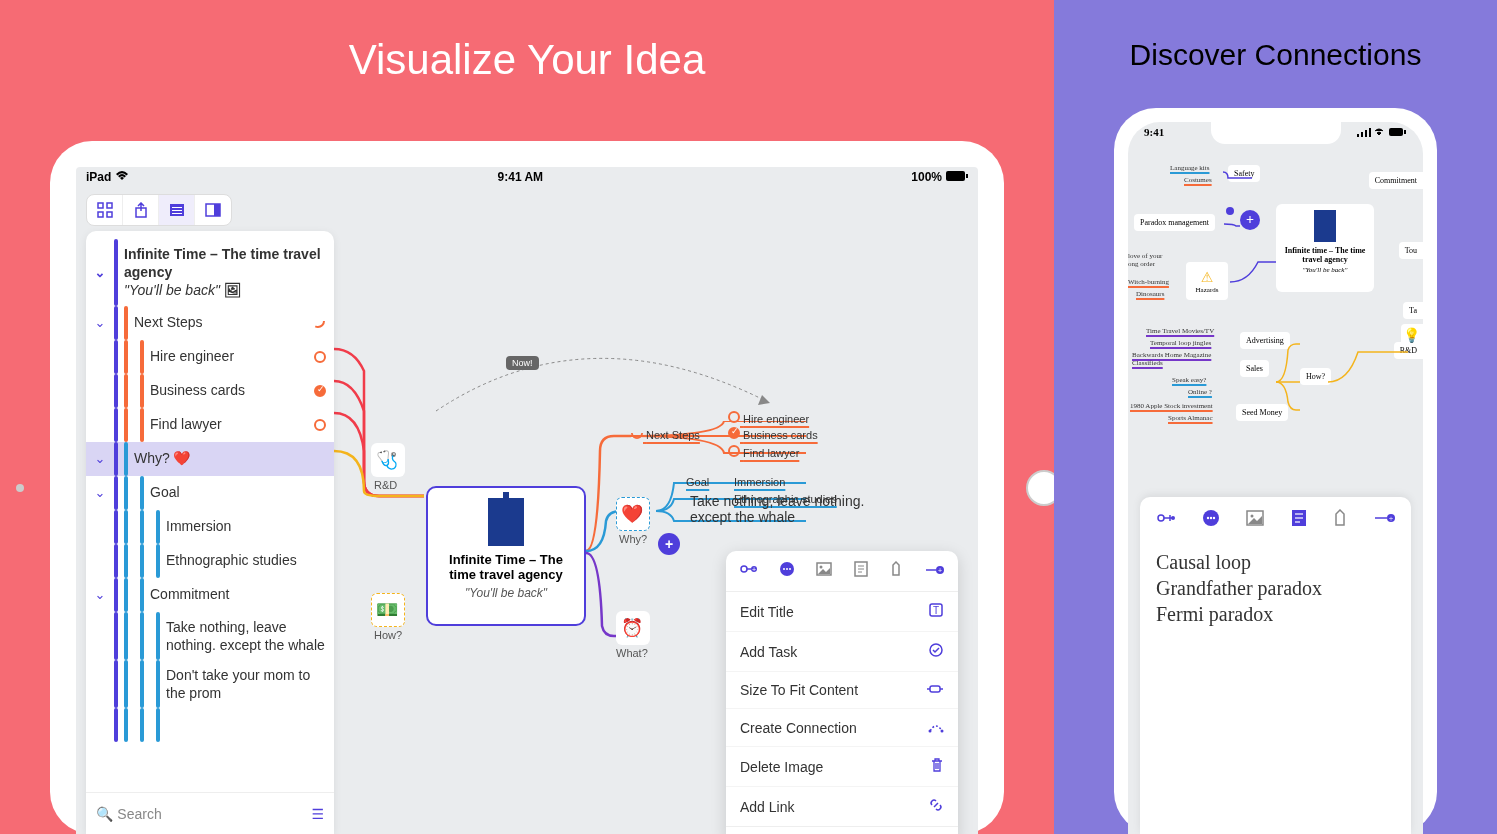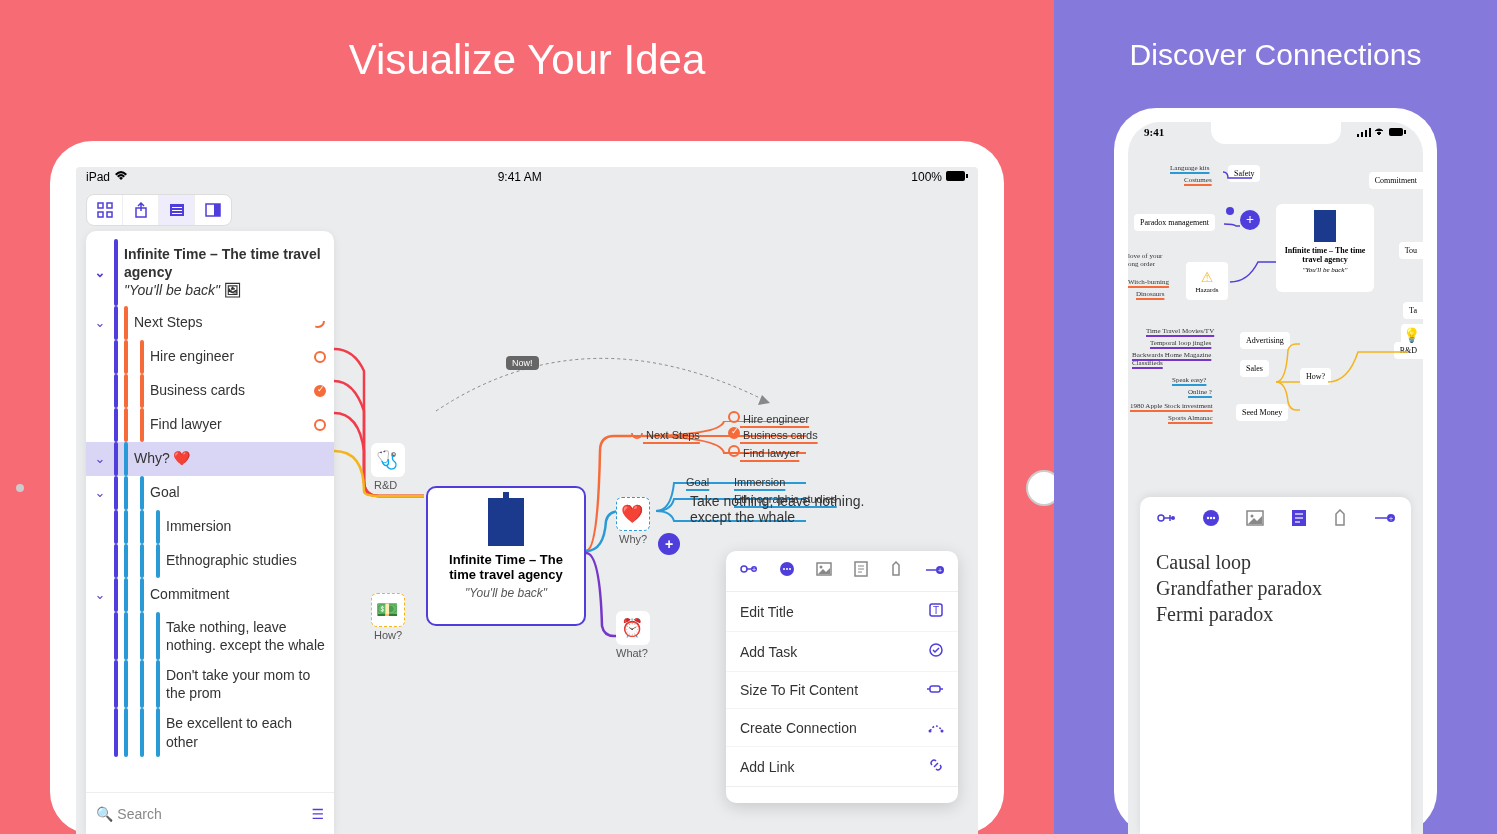--- a/index.html
+++ b/index.html
@@ -9,21 +9,21 @@
 .left-panel { width: 1054px; height: 834px; background: #f66b74; position: relative; }
 .left-title { text-align: center; color: #fff; font-size: 42px; font-weight: 500; padding-top: 36px; }
 
 
 .ipad { position: absolute; left: 50px; top: 141px; width: 954px; height: 693px; background: #fff; border-radius: 42px; }
 .ipad-home { position: absolute; right: -58px; top: 50%; width: 36px; height: 36px; border: 2px solid #ccc; border-radius: 50%; transform: translateY(-50%); background: #fff; }
 .ipad-camera { position: absolute; left: -34px; top: 50%; width: 8px; height: 8px; background: #ccc; border-radius: 50%; transform: translateY(-50%); }
 .ipad-screen { position: absolute; left: 26px; top: 26px; right: 26px; bottom: 0; background: #eaecee; border-top-left-radius: 4px; border-top-right-radius: 4px; overflow: hidden; }
 
 
-.statusbar { height: 20px; display: flex; justify-content: space-between; align-items: center; padding: 0 10px; font-size: 12px; color: #000; }
+.statusbar { height: 20px; display: flex; justify-content: space-between; align-items: center; padding: 0 10px; font-size: 12px; color: #000; font-weight: bold; }
 .statusbar .left { display: flex; gap: 4px; align-items: center; }
 .statusbar .right { display: flex; gap: 4px; align-items: center; }
 
 
 .toolbar { height: 46px; display: flex; align-items: center; padding-left: 10px; }
 .tool-group { display: flex; background: #fff; border: 1px solid #ddd; border-radius: 8px; overflow: hidden; }
 .tool-btn { width: 36px; height: 30px; display: flex; align-items: center; justify-content: center; color: #4f3edb; border-right: 1px solid #eee; }
 .tool-btn:last-child { border-right: none; }
 
 
@@ -65,21 +65,21 @@
 .ctx-toolbar span { color: #4f3edb; font-size: 16px; }
 .ctx-item { display: flex; justify-content: space-between; align-items: center; padding: 10px 14px; font-size: 14px; color: #333; border-bottom: 1px solid #f4f4f4; }
 .ctx-item .ic { color: #4f3edb; }
 .ctx-bottom { display: flex; justify-content: space-around; padding: 8px 10px; border-top: 1px solid #eee; color: #888; }
 
 
 .add-btn { position: absolute; width: 22px; height: 22px; background: #4f3edb; border-radius: 50%; color: #fff; display: flex; align-items: center; justify-content: center; font-size: 14px; font-weight: 700; }
 
 
 .right-panel { width: 443px; height: 834px; background: #857adb; position: relative; }
-.right-title { text-align: center; color: #ffffff; font-size: 30px; font-weight: 500; padding-top: 38px; }
+.right-title { text-align: center; color: #000000; font-size: 30px; font-weight: 500; padding-top: 38px; }
 
 
 .iphone { position: absolute; left: 60px; top: 108px; width: 323px; height: 726px; background: #fff; border-radius: 42px; font-family: Liberation Serif, serif; }
 .iphone-screen { position: absolute; left: 14px; top: 14px; right: 14px; bottom: 0; background: #eaecee; border-radius: 32px 32px 0 0; overflow: hidden; }
 .notch { position: absolute; top: 0; left: 50%; transform: translateX(-50%); width: 130px; height: 22px; background: #fff; border-radius: 0 0 14px 14px; z-index: 5; }
 .iphone-status { position: absolute; top: 4px; width: 100%; display: flex; justify-content: space-between; padding: 0 16px; font-size: 11px; font-weight: 600; z-index: 6; }
 
 
 .ph-map { position: absolute; left: 0; top: 30px; right: 0; height: 340px; }
 .ph-text { position: absolute; font-size: 7px; color: #333; white-space: nowrap; }
@@ -279,20 +279,26 @@
                 </svg></span>
             </div>
           <div class="ctx-item">
               <span>Create Connection</span>
               <span class="ic"><svg width="16" height="14" viewBox="0 0 16 14">
                   <path d="M2 12 Q8 2 14 12" fill="none" stroke="#4f3edb" stroke-width="1.5" stroke-dasharray="2 2"></path>
                   <circle cx="2" cy="12" r="1.5" fill="#4f3edb"></circle>
                   <circle cx="14" cy="12" r="1.5" fill="#4f3edb"></circle>
                 </svg></span>
             </div>
+          <div class="ctx-item">
+              <span>Delete Image</span>
+              <span class="ic"><svg width="14" height="16" viewBox="0 0 14 16">
+                  <path d="M2 4 L12 4 M4 4 L4 14 L10 14 L10 4 M5 2 L9 2 L9 4 L5 4 Z M6 6 L6 12 M8 6 L8 12" fill="none" stroke="#4f3edb" stroke-width="1.3"></path>
+                </svg></span>
+            </div>
           <div class="ctx-item" style="border-bottom:none">
               <span>Add Link</span>
               <span class="ic"><svg width="16" height="16" viewBox="0 0 16 16">
                   <path d="M6 10 L10 6 M4 8 Q2 6 4 4 Q6 2 8 4 M8 12 Q10 14 12 12 Q14 10 12 8" fill="none" stroke="#4f3edb" stroke-width="1.5"></path>
                 </svg></span>
             </div>
           <div class="ctx-bottom">
             
             
             
@@ -399,21 +405,20 @@
             <span class="outline-bar" style="background:#2a9ad6;margin-left:6px"></span>
             <span class="outline-bar" style="background:#2a9ad6;margin-left:6px"></span>
             <span class="outline-label">Don't take your mom to the prom</span>
           </div>
           <div class="outline-row">
             <span class="outline-chevron"></span>
             <span class="outline-bar" style="background:#4f3edb"></span>
             <span class="outline-bar" style="background:#2a9ad6"></span>
             <span class="outline-bar" style="background:#2a9ad6;margin-left:6px"></span>
             <span class="outline-bar" style="background:#2a9ad6;margin-left:6px"></span>
-            <span class="outline-label">Be excellent to each other</span>
           </div>
         </div>
         <div class="outline-search">
           <span>🔍</span>&nbsp;
           <span>Search</span>
           <span class="right-icon">☰</span>
         </div>
       </div>
 
     </div>

